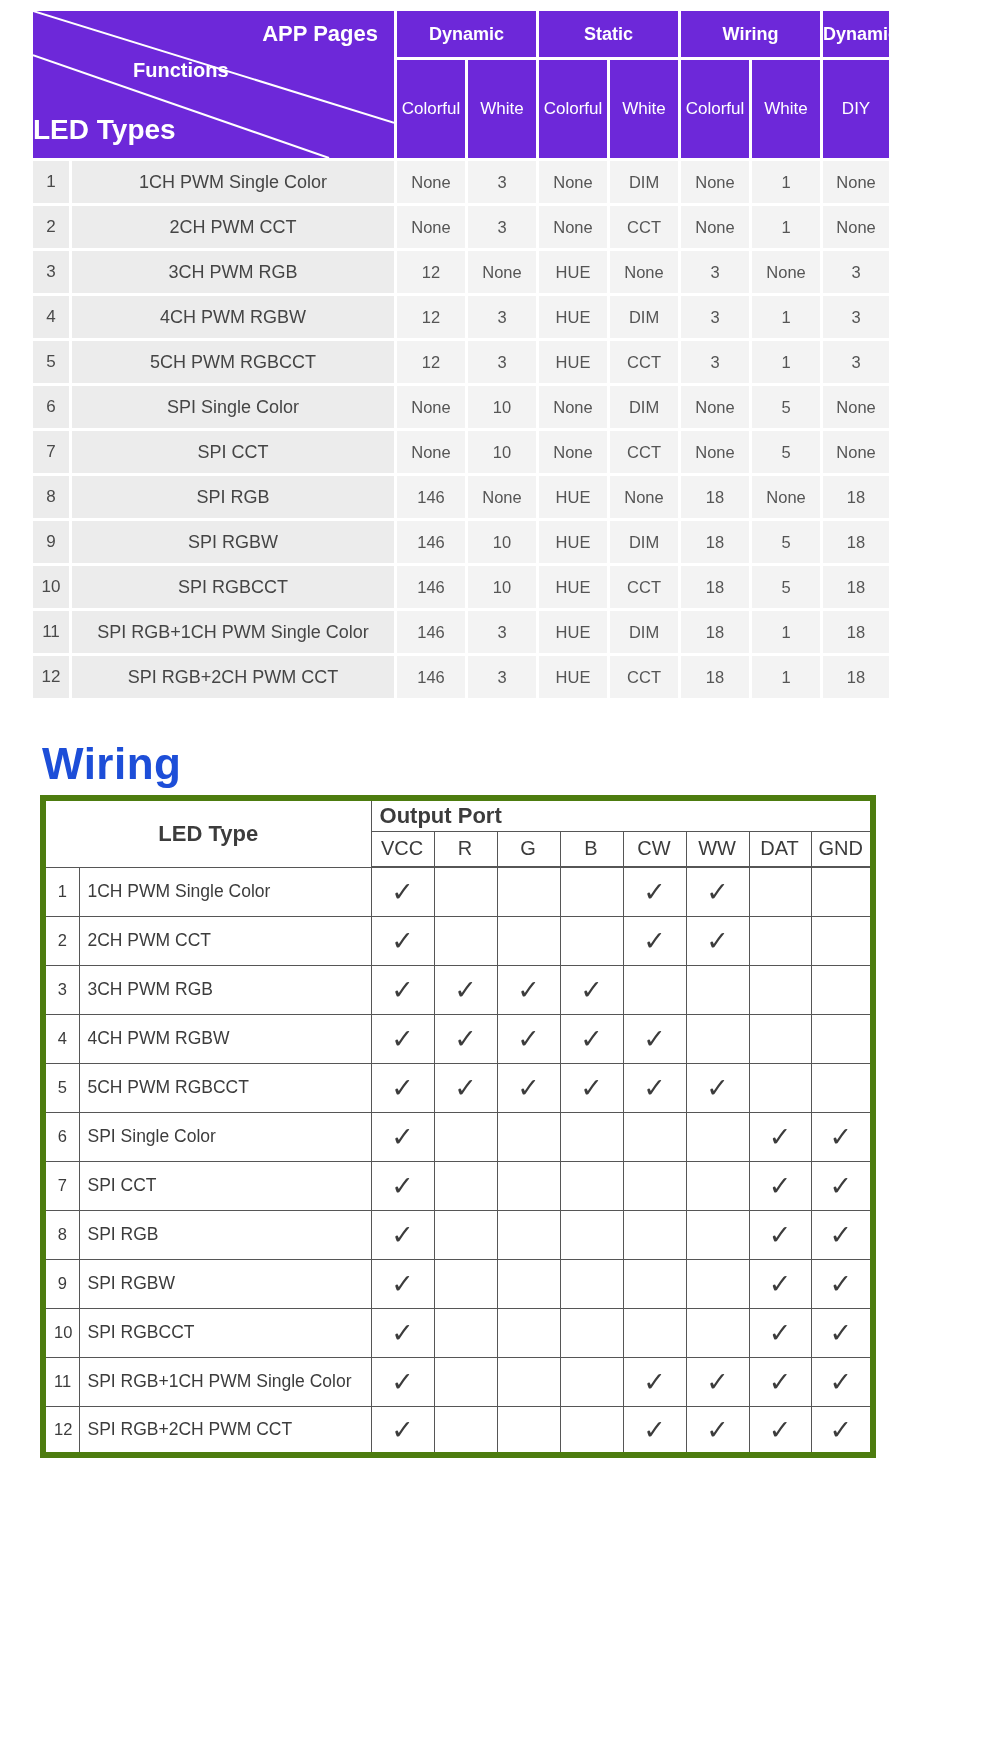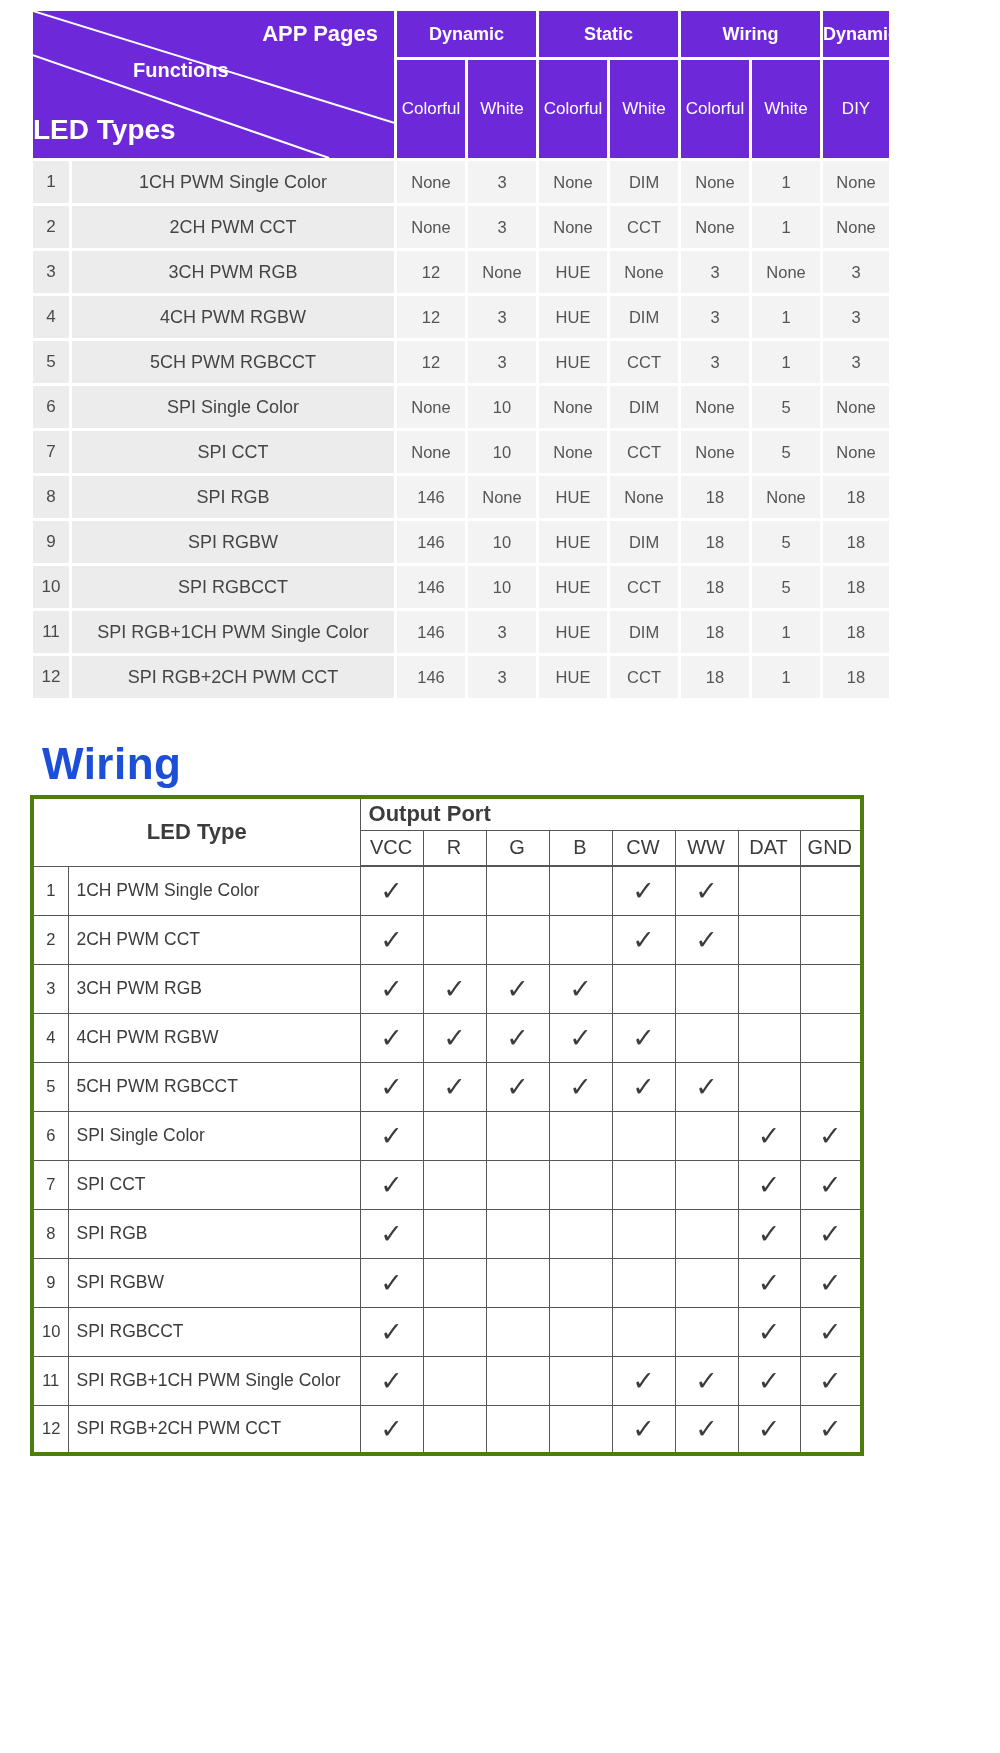--- a/index.html
+++ b/index.html
@@ -69,24 +69,25 @@
   }
   .wiring-desc {
     margin: 0 0 16px 14px;
     width: 820px;
     font-size: 19.5px;
     line-height: 1.4;
     color: #4d4d4d;
   }
 
   table.wire-table {
+    margin-left: 10px;
     border-collapse: collapse;
     table-layout: fixed;
     width: 830px;
-    border: 4px solid #4d7c0f;
+    border: 6px solid #4d7c0f;
   }
   table.wire-table th, table.wire-table td {
     border: 1px solid #565656;
     padding: 0 8px;
     color: #3c3c3c;
   }
   th.lt-head { font-size: 22px; font-weight: 700; text-align: center; }
   th.op-head { font-size: 22px; font-weight: 700; text-align: left; height: 33px; }
   table.wire-table thead tr.ports-row th {
     height: 36px; font-size: 20px; font-weight: 400; text-align: center;

